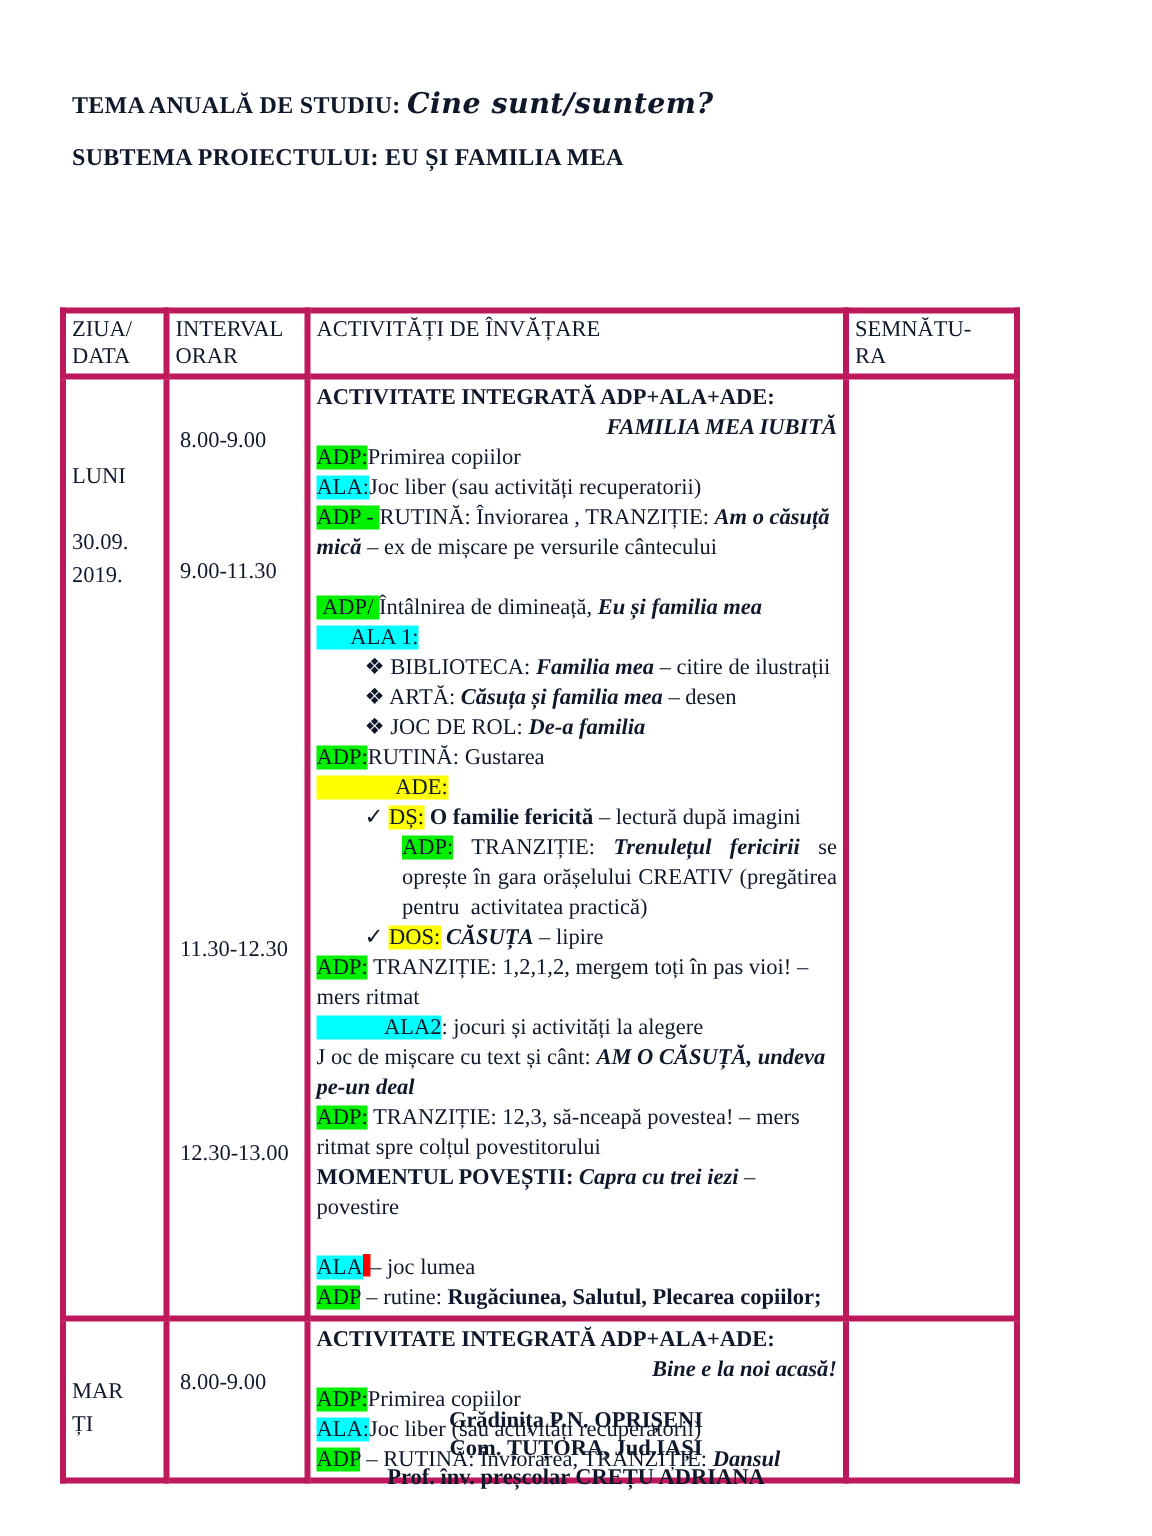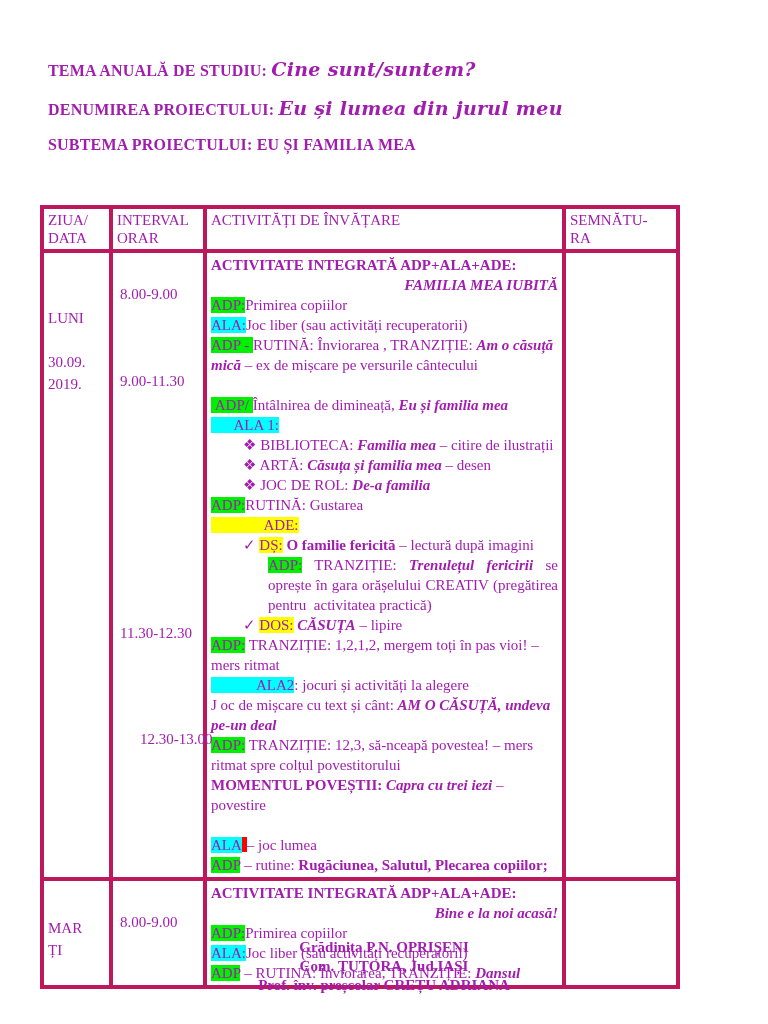--- a/index.html
+++ b/index.html
@@ -1,21 +1,21 @@
 <!DOCTYPE html>
 <html style="--hl-g: #00f000; --hl-c: #00ffff; --hl-y: #ffff00; --hl-r: #ff0000;"><head>
 <meta charset="utf-8">
 <style>
   html,body{margin:0;padding:0;background:#ffffff;}
   .page{
     position:relative;
     width:768px;height:1024px;
     background:#ffffff;
     font-family:"Liberation Serif", serif;
-    color:#a21caf;
+    color:#0f172a;
     overflow:hidden;
   }
   
   .titles{position:absolute;top:58px;left:48px;right:40px;}
   .title-line{height:39px;font-size:16px;font-weight:bold;letter-spacing:.2px;}
   .title-label{font-weight:bold;}
   .script{
     font-family:"DejaVu Serif", cursive;
     font-style:italic;font-weight:bold;font-size:19px;letter-spacing:.3px;
   }
@@ -35,21 +35,21 @@
   td.col-time{width:82px;}
   td.col-act{width:347px;}
   td.col-sign{width:102px;}
   .hdr td{font-size:15px;line-height:18px;white-space:pre-line;height:32px;}
   .day-cell{white-space:pre-line;font-size:16px;line-height:22px;}
   .row-luni .day-cell{padding-top:54px;}
   .row-marti .day-cell{padding-top:36px;}
   .time-cell{position:relative;}
   .time-cell span{position:absolute;left:7px;font-size:15px;white-space:nowrap;}
   .row-luni .t0{top:33px;} .row-luni .t1{top:120px;}
-  .row-luni .t2{top:372px;} .row-luni .t3{top:478px;margin-left:20px;}
+  .row-luni .t2{top:372px;} .row-luni .t3{top:508px;}
   .row-marti .t0{top:33px;}
   .row-luni .act-cell{height:556px;}
   .row-marti .act-cell{height:100px;}
   
   .line{line-height:20px;min-height:20px;white-space:pre-wrap;}
   .c1{text-align:right;}
   .ju{text-align:justify;}
   .bl{padding-left:57px;text-indent:-25px;}
   .ind2{padding-left:57px;}
   .b{font-weight:bold;}
@@ -65,21 +65,20 @@
     text-align:center;font-weight:bold;font-size:15px;line-height:19px;
   }
 </style>
 </head>
 <body>
 
 <div class="page">
 
   <div class="titles">
     <div class="title-line"><span class="title-label">TEMA ANUALĂ DE STUDIU: </span><span class="script">Cine sunt/suntem?</span></div>
-    <div class="title-line"><span class="title-label">DENUMIREA PROIECTULUI: </span><span class="script">Eu  și lumea din jurul meu</span></div>
     <div class="title-line"><span class="title-label">SUBTEMA PROIECTULUI:  </span><span class="caps-value">EU  ȘI FAMILIA MEA</span></div>
   </div>
 
   <table class="plan">
     <tbody>
         <tr class="hdr">
       <td class="col-day">ZIUA/
 DATA</td>
       <td class="col-time">INTERVAL
 ORAR</td>

